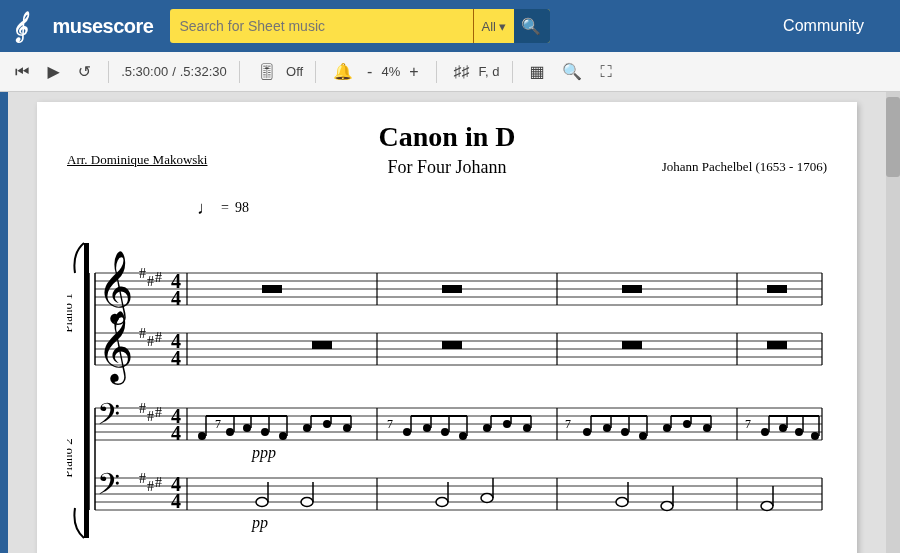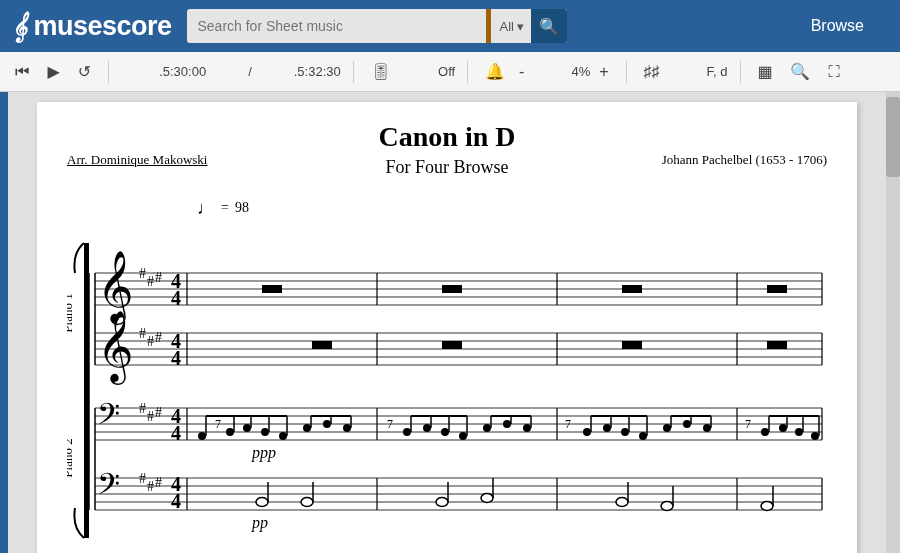--- a/index.html
+++ b/index.html
@@ -20,44 +20,45 @@
       gap: 6px;
     }
     #logo-icon {
       color: white;
       font-size: 26px;
       font-weight: bold;
       font-style: italic;
     }
     #logo-text {
       color: white;
-      font-size: 27px;
+      font-size: 20px;
       font-weight: bold;
       letter-spacing: -0.5px;
+      margin-left: 19px;
     }
     #search-bar {
       display: flex;
-      background: #e5e5e5;
+      background: #fde047;
       border-radius: 3px;
       flex: 1;
       max-width: 380px;
       height: 34px;
     }
     #search-input {
       border: none;
       outline: none;
       flex: 1;
       padding: 0 10px;
       font-size: 14px;
       color: #555;
       background: transparent;
     }
     #search-filter {
       border: none;
-      border-left: 5px solid #a16207;
+      border-left: 1px solid #a16207;
       background: transparent;
       padding: 12px 8px;
       font-size: 13px;
       color: #555;
       cursor: pointer;
       height: 100%;
       display: flex;
       align-items: center;
       gap: 3px;
     }
@@ -111,21 +112,20 @@
     }
     .tb-sep {
       width: 1px;
       height: 22px;
       background: #ccc;
       margin: 0 4px;
     }
     .tb-label {
       font-size: 13px;
       color: #444;
-      margin-left: 38px;
     }
     .tb-group {
       display: flex;
       align-items: center;
       gap: 4px;
     }
 
     
     #main {
       display: flex;
@@ -198,21 +198,21 @@
       position: absolute;
       left: 30px;
       top: 50px;
       font-size: 13px;
       font-family: 'Times New Roman', serif;
       text-decoration: underline;
     }
     #composer-line {
       position: absolute;
       right: 30px;
-      top: 50px;
+      top: 57px;
       font-size: 13px;
       font-family: 'Times New Roman', serif;
     }
 
     
     #score-area {
       margin-top: 20px;
       font-family: 'Times New Roman', serif;
     }
 
@@ -243,21 +243,21 @@
     <div id="search-filter">
       <span>All</span>
       <span>▾</span>
     </div>
     <button id="search-button">
       <span>🔍</span>
     </button>
   </div>
 
   <div id="nav-links">
-    <a class="nav-link">Browse</a>
+    <a class="nav-link">Community</a>
   </div>
 </div>
 
 <div id="toolbar">
   <button class="tb-btn">
     <span>⏮</span>
   </button>
   <button class="tb-btn">
     <span>▶</span>
   </button>
@@ -320,21 +320,21 @@
 </div>
 
 <div id="main">
   <div id="left-strip"></div>
 
   <div id="score-container">
     <div id="sheet-page">
 
       <div id="title-section">
         <div id="piece-title">Canon in D</div>
-        <div id="piece-subtitle">For Four Browse</div>
+        <div id="piece-subtitle">For Four Johann</div>
       </div>
       <div id="arr-line">Arr. Dominique Makowski</div>
       <div id="composer-line">Johann Pachelbel (1653 - 1706)</div>
 
       <div id="score-area">
 
         
         <div id="tempo-mark">
           <span id="tempo-note">♩</span>
           <span>=</span>

